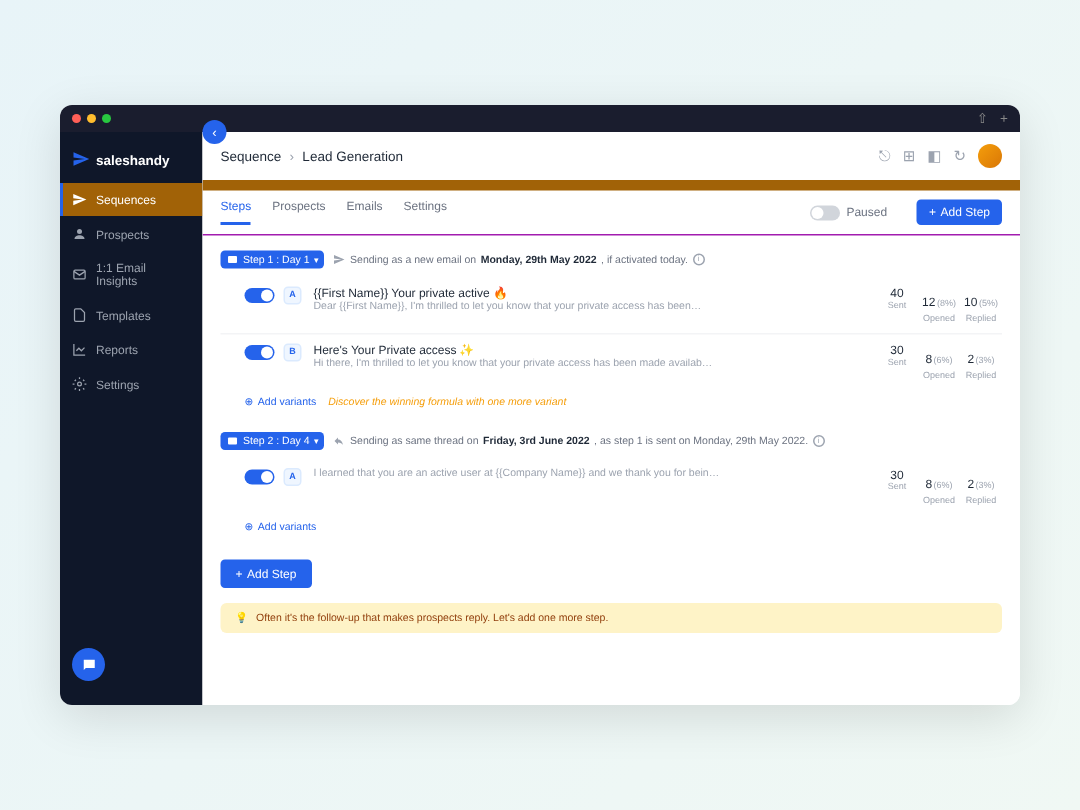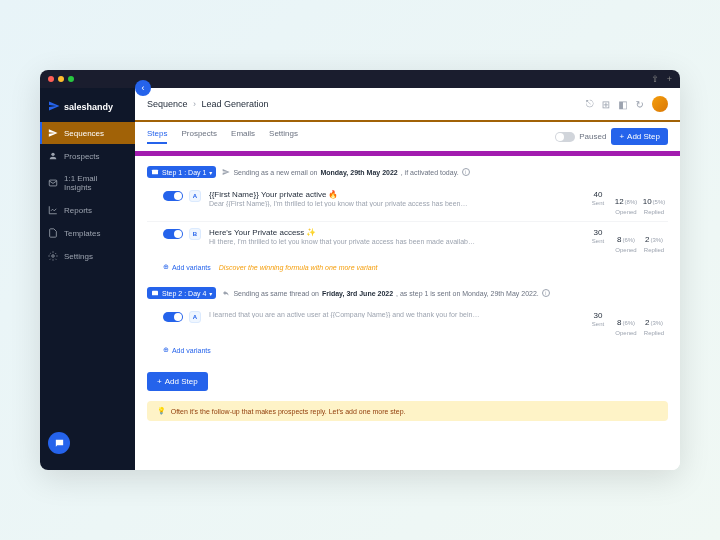--- a/index.html
+++ b/index.html
@@ -14,30 +14,30 @@
 .app{flex:1;display:flex;overflow:hidden}
 .sidebar{width:95px;background:#0f1729;display:flex;flex-direction:column;padding:8px 0}
 .logo{display:flex;align-items:flex-end;gap:4px;padding:4px 8px 10px;color:#fff;font-size:9px;font-weight:600}
 .logo-icon{width:12px;height:12px;color:#2563eb}
 .nav{display:flex;flex-direction:column;gap:1px}
 .nav-item{display:flex;align-items:center;gap:6px;padding:6px 8px;color:#9ca3af;font-size:8px;cursor:pointer}
 .nav-item.active{background:#a16207;color:#fff;border-left:2px solid #2563eb;padding-left:6px}
 .nav-icon{width:10px;height:10px;flex-shrink:0}
 .chat-fab{margin-top:auto;margin-left:8px;margin-bottom:8px;width:22px;height:22px;background:#2563eb;border-radius:50%;display:flex;align-items:center;justify-content:center;color:#fff;cursor:pointer}
 .main{flex:1;display:flex;flex-direction:column;overflow:hidden;background:#fff}
-.header{padding:8px 12px;display:flex;align-items:center;justify-content:space-between;border-bottom:2px solid #a16207}
+.header{padding:8px 12px;display:flex;align-items:center;justify-content:space-between;border-bottom:7px solid #a16207}
 .breadcrumb{font-size:9px;color:#1f2937;font-weight:500}
 .breadcrumb .sep{color:#9ca3af;margin:0 3px}
 .header-icons{display:flex;align-items:center;gap:8px;color:#9ca3af;font-size:10px}
 .avatar{width:16px;height:16px;border-radius:50%;background:linear-gradient(135deg,#f59e0b,#d97706)}
-.subheader{padding:6px 12px;display:flex;align-items:center;justify-content:space-between;border-bottom:5px solid #a21caf}
+.subheader{padding:6px 12px;display:flex;justify-content:space-between;border-bottom:1px solid #a21caf}
 .tabs{display:flex;gap:14px}
 .tab{font-size:8px;color:#6b7280;cursor:pointer;padding-bottom:4px}
 .tab.active{color:#2563eb;border-bottom:2px solid #2563eb;font-weight:500}
-.sub-right{display:flex;align-items:center;gap:5px}
+.sub-right{display:flex;align-items:center;gap:20px}
 .toggle-group{display:flex;align-items:center;gap:4px;font-size:8px;color:#6b7280}
 .toggle{width:20px;height:10px;background:#d1d5db;border-radius:10px;position:relative;cursor:pointer}
 .toggle::after{content:'';position:absolute;width:8px;height:8px;background:#fff;border-radius:50%;top:1px;left:1px}
 .toggle.on{background:#2563eb}
 .toggle.on::after{left:11px}
 .btn-primary{background:#2563eb;color:#fff;border:none;padding:4px 8px;border-radius:3px;font-size:8px;cursor:pointer;display:flex;align-items:center;gap:3px}
 .content{flex:1;overflow-y:auto;padding:10px 12px}
 .step-header{display:flex;align-items:center;gap:6px;margin-bottom:6px;flex-wrap:wrap}
 .step-badge{background:#2563eb;color:#fff;padding:2px 4px;border-radius:3px;display:flex;align-items:center;gap:3px;font-size:7px;font-weight:500}
 .step-badge .chev{font-size:6px}
@@ -106,29 +106,29 @@
         </div>
         <div class="nav-item">
           <svg class="nav-icon" viewBox="0 0 24 24" fill="none" stroke="currentColor" stroke-width="2">
               <rect x="3" y="5" width="18" height="14" rx="2"></rect>
               <path d="M3 7l9 6 9-6"></path>
             </svg>
           <span>1:1 Email Insights</span>
         </div>
         <div class="nav-item">
           <svg class="nav-icon" viewBox="0 0 24 24" fill="none" stroke="currentColor" stroke-width="2">
+              <path d="M14 2H6a2 2 0 00-2 2v16a2 2 0 002 2h12a2 2 0 002-2V8l-6-6z"></path>
+            </svg>
+          <span>Templates</span>
+        </div>
+        <div class="nav-item">
+          <svg class="nav-icon" viewBox="0 0 24 24" fill="none" stroke="currentColor" stroke-width="2">
               <path d="M3 3v18h18M7 14l4-4 4 4 5-5"></path>
             </svg>
           <span>Reports</span>
-        </div>
-        <div class="nav-item">
-          <svg class="nav-icon" viewBox="0 0 24 24" fill="none" stroke="currentColor" stroke-width="2">
-              <path d="M14 2H6a2 2 0 00-2 2v16a2 2 0 002 2h12a2 2 0 002-2V8l-6-6z"></path>
-            </svg>
-          <span>Templates</span>
         </div>
         <div class="nav-item">
           <svg class="nav-icon" viewBox="0 0 24 24" fill="none" stroke="currentColor" stroke-width="2">
               <circle cx="12" cy="12" r="3"></circle>
               <path d="M12 1v3m0 16v3m8-11h3M1 12h3m13.7-6.7l2 2m-15.4 0l2-2m0 13.4l-2 2m15.4 0l-2-2"></path>
             </svg>
           <span>Settings</span>
         </div>
       </div>
       <div class="chat-fab">

